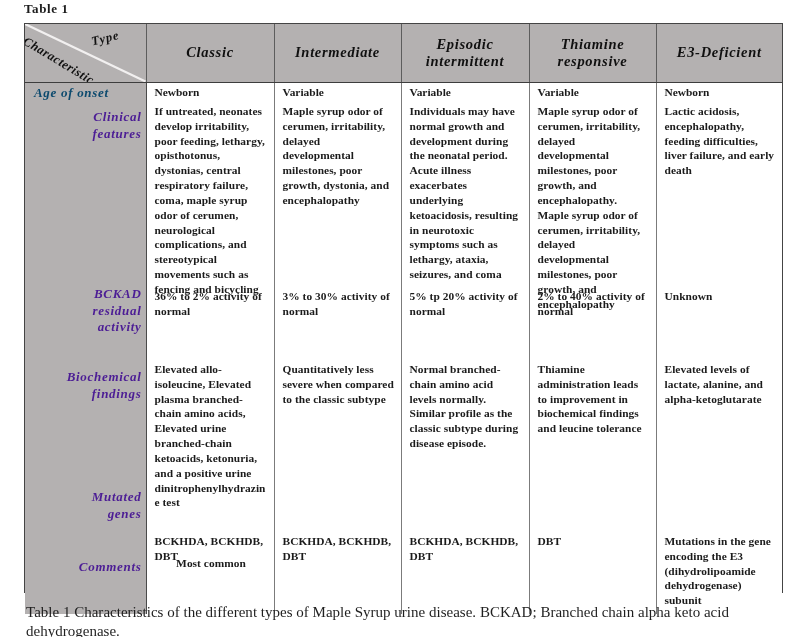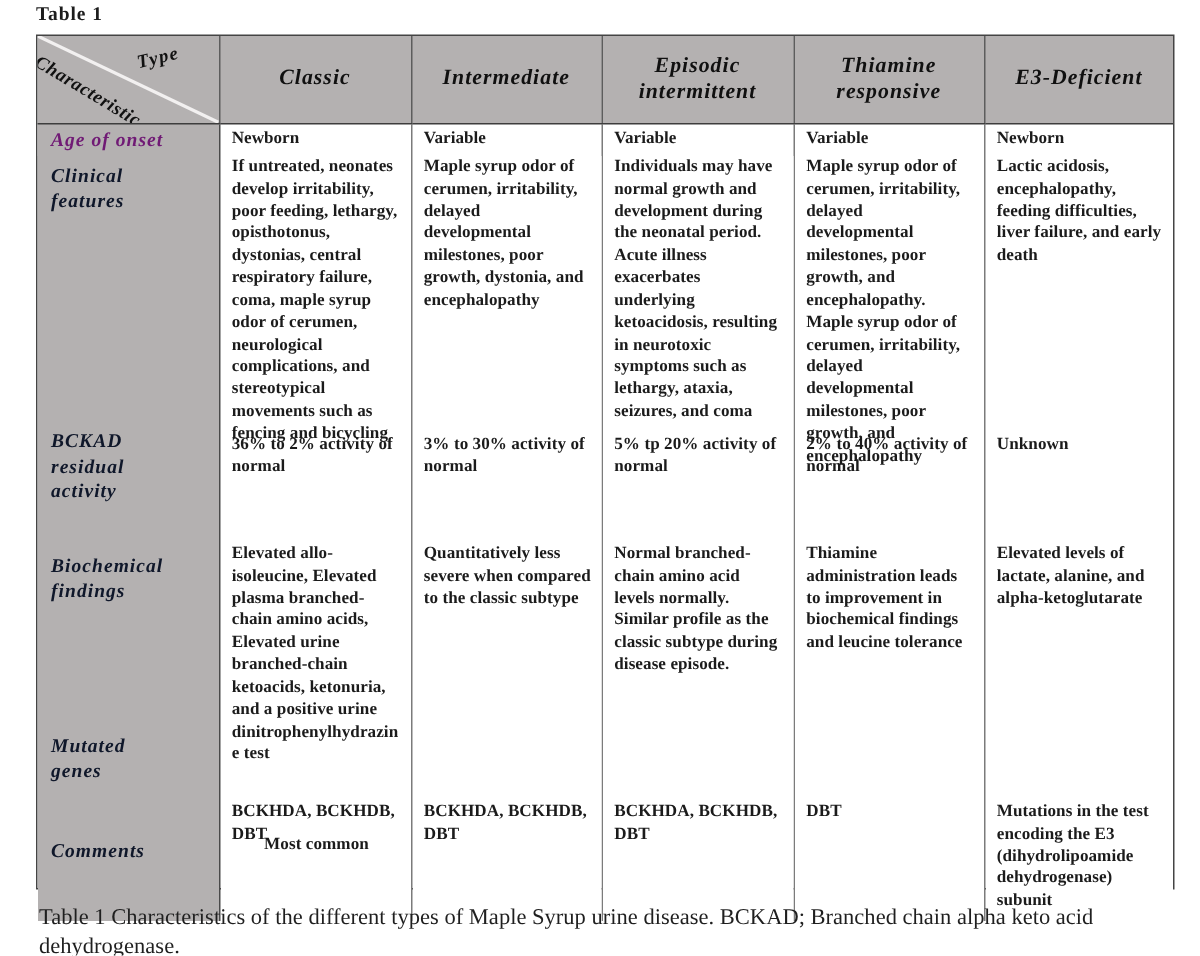--- a/index.html
+++ b/index.html
@@ -147,22 +147,23 @@
 
   .row-label {
     position: absolute;
     left: 9px;
     right: 4px;
     font-family: "Liberation Serif", "DejaVu Serif", serif;
     font-style: italic;
     font-weight: bold;
     font-size: 13px;
     letter-spacing: 0.7px;
-    color: #0f172a;
+    color: #4c1d95;
     line-height: 1.28;
+    text-align: right;
   }
 
   .cell-text {
     position: absolute;
     left: 8px;
     right: 6px;
     font-family: "Liberation Serif", "DejaVu Serif", serif;
     font-weight: bold;
     font-size: 11.4px;
     line-height: 1.30;
@@ -187,21 +188,21 @@
     background: #b4b1b1;
     border-right: 1.2px solid #4a4a4a;
     border-bottom: none;
     padding: 2px 0 0 9px;
     vertical-align: top;
     font-family: "Liberation Serif", "DejaVu Serif", serif;
     font-style: italic;
     font-weight: bold;
     font-size: 13px;
     letter-spacing: 0.7px;
-    color: #701a75;
+    color: #0c4a6e;
     line-height: 1.2;
   }
   .age-data-cell {
     background: #fff;
     border-right: 1.1px solid #7b7b7b;
     padding: 3px 0 0 8px;
     vertical-align: top;
     font-family: "Liberation Serif", "DejaVu Serif", serif;
     font-weight: bold;
     font-size: 11.4px;
@@ -332,21 +333,21 @@
             <div class="cell-text at-genes">DBT</div>
             <div class="cell-text at-comments"></div>
           </div>
         </td>
 
         <td class="data-col last">
           <div class="stack">
             <div class="cell-text at-clinical">Lactic acidosis, encephalopathy, feeding difficulties, liver failure, and early death</div>
             <div class="cell-text at-bckad">Unknown</div>
             <div class="cell-text at-biochem">Elevated levels of lactate, alanine, and alpha-ketoglutarate</div>
-            <div class="cell-text at-genes">Mutations in the test encoding the E3 (dihydrolipoamide dehydrogenase) subunit</div>
+            <div class="cell-text at-genes">Mutations in the gene encoding the E3 (dihydrolipoamide dehydrogenase) subunit</div>
             <div class="cell-text at-comments"></div>
           </div>
         </td>
 
       </tr>
     </tbody>
       </table>
   </div>
 
   <div class="caption">Table 1 Characteristics of the different types of Maple Syrup urine disease. BCKAD; Branched chain alpha keto acid dehydrogenase.</div>

